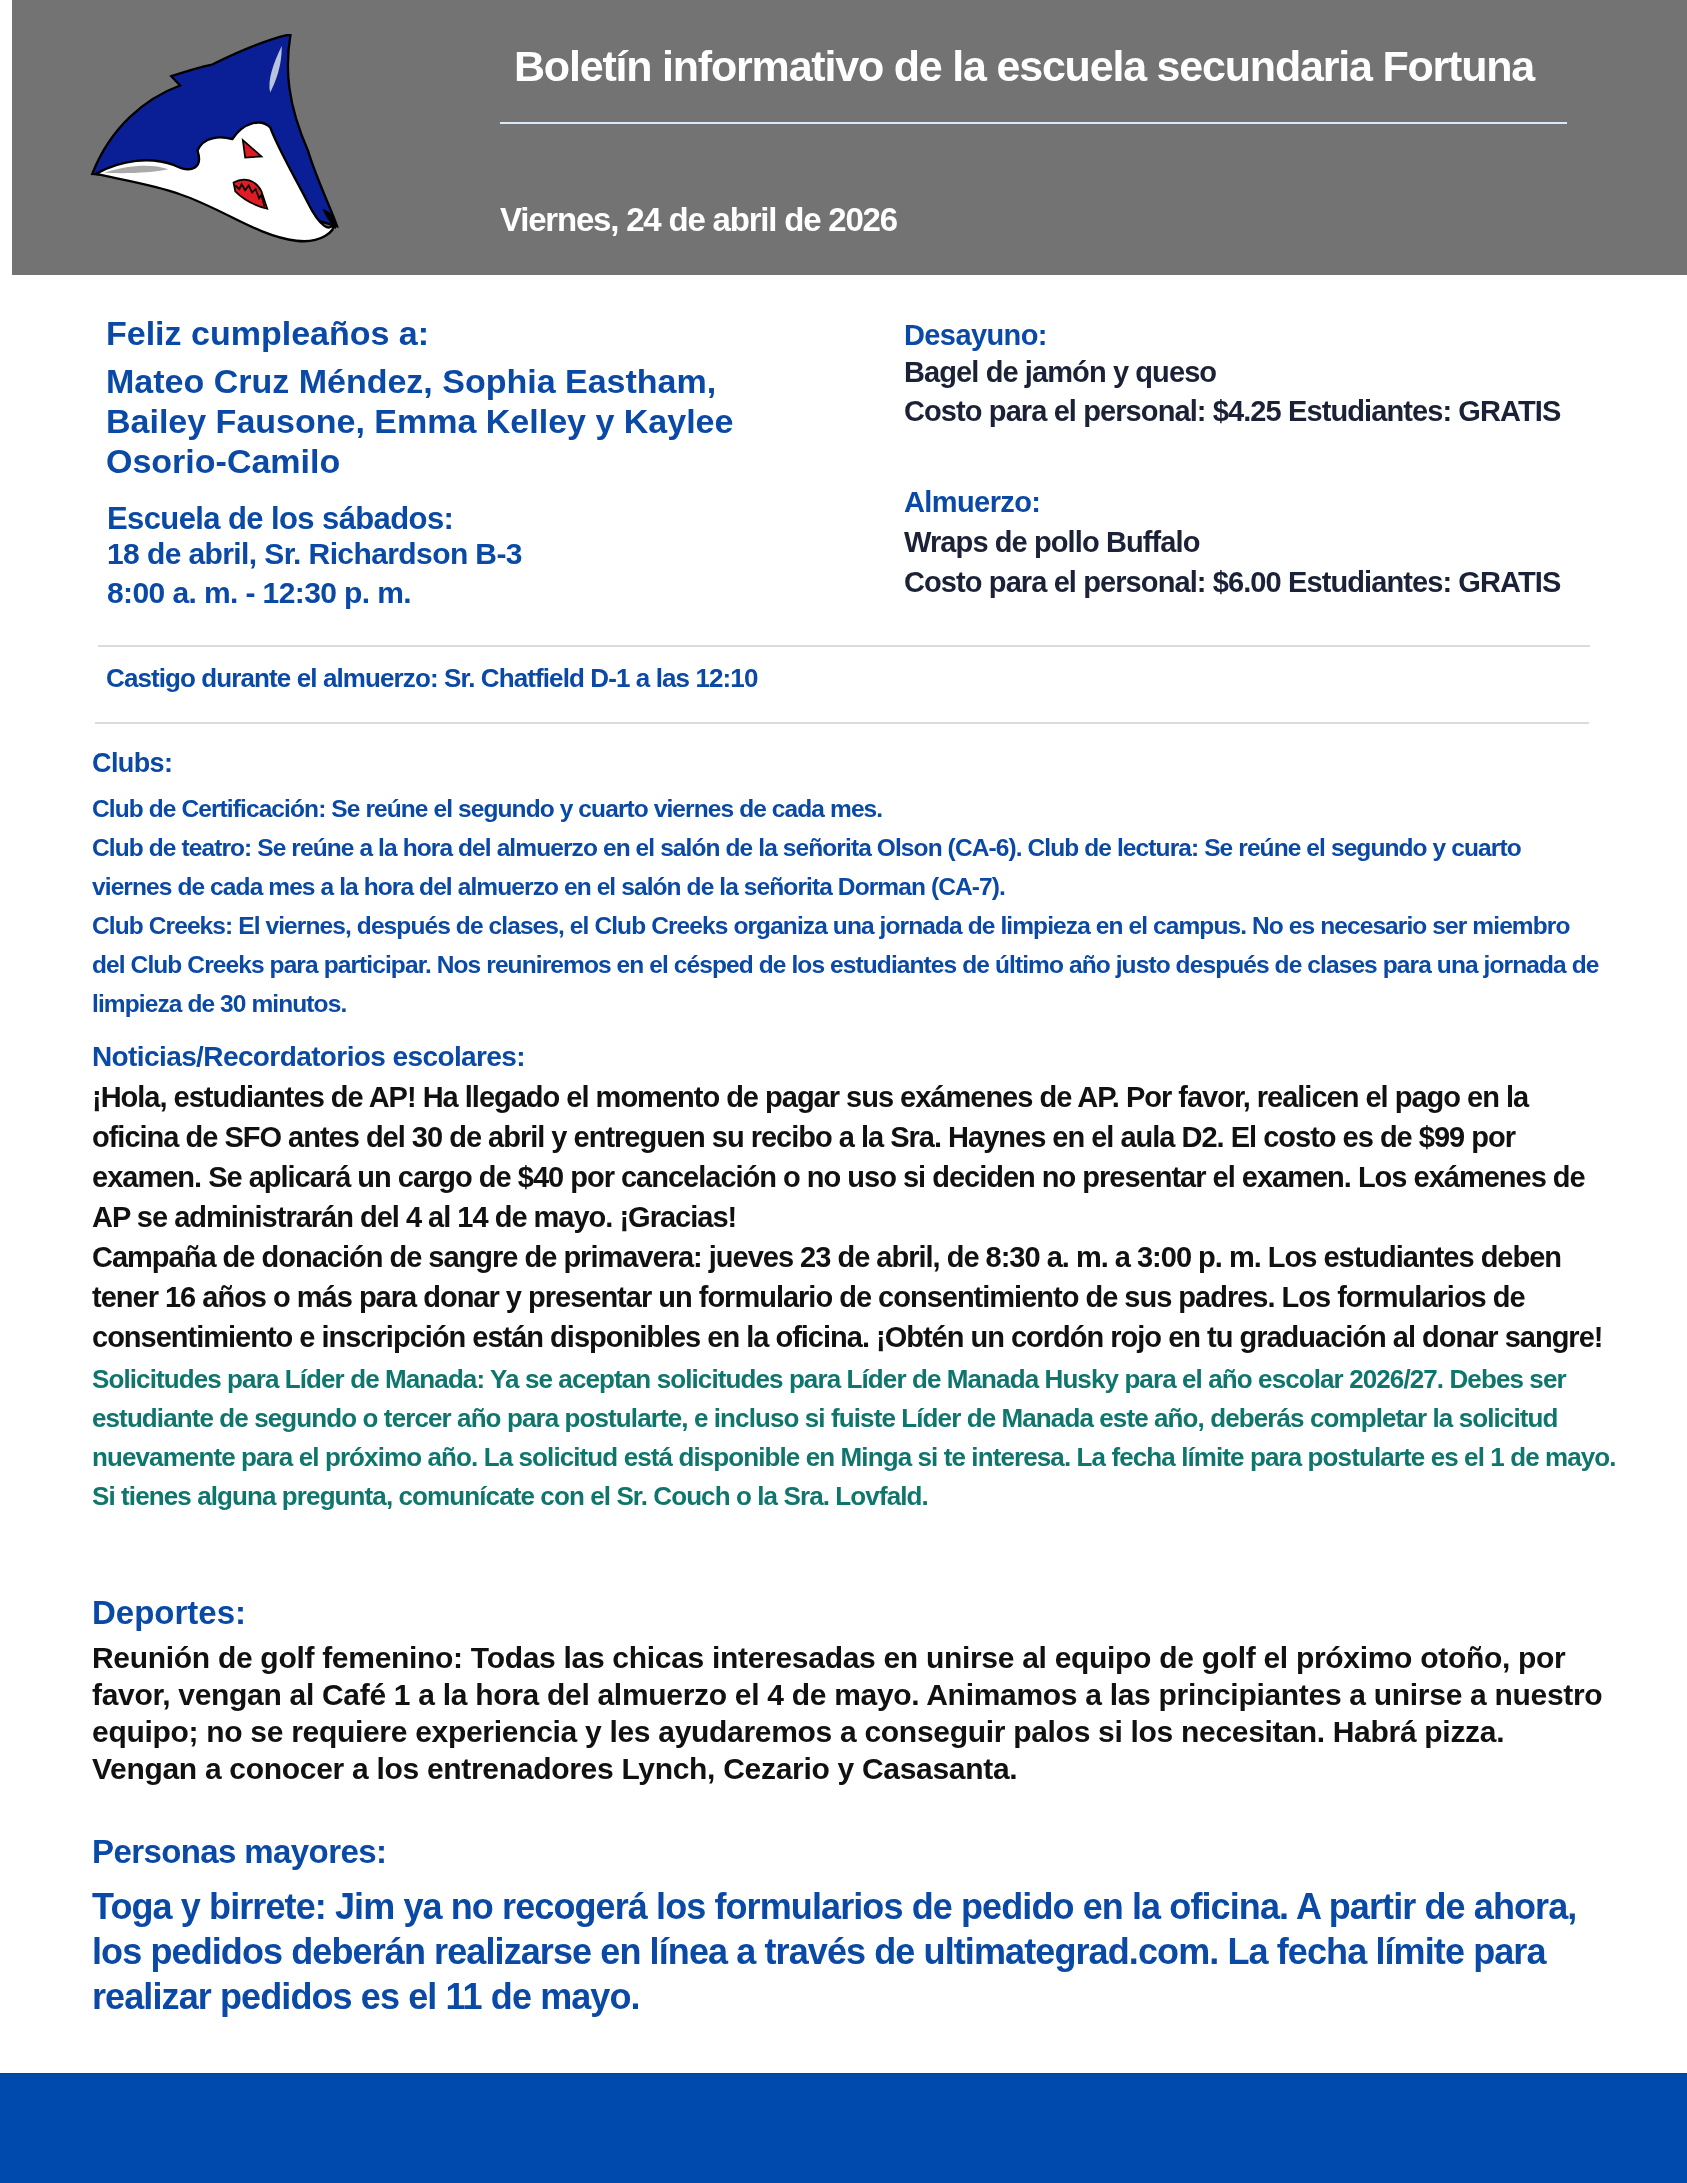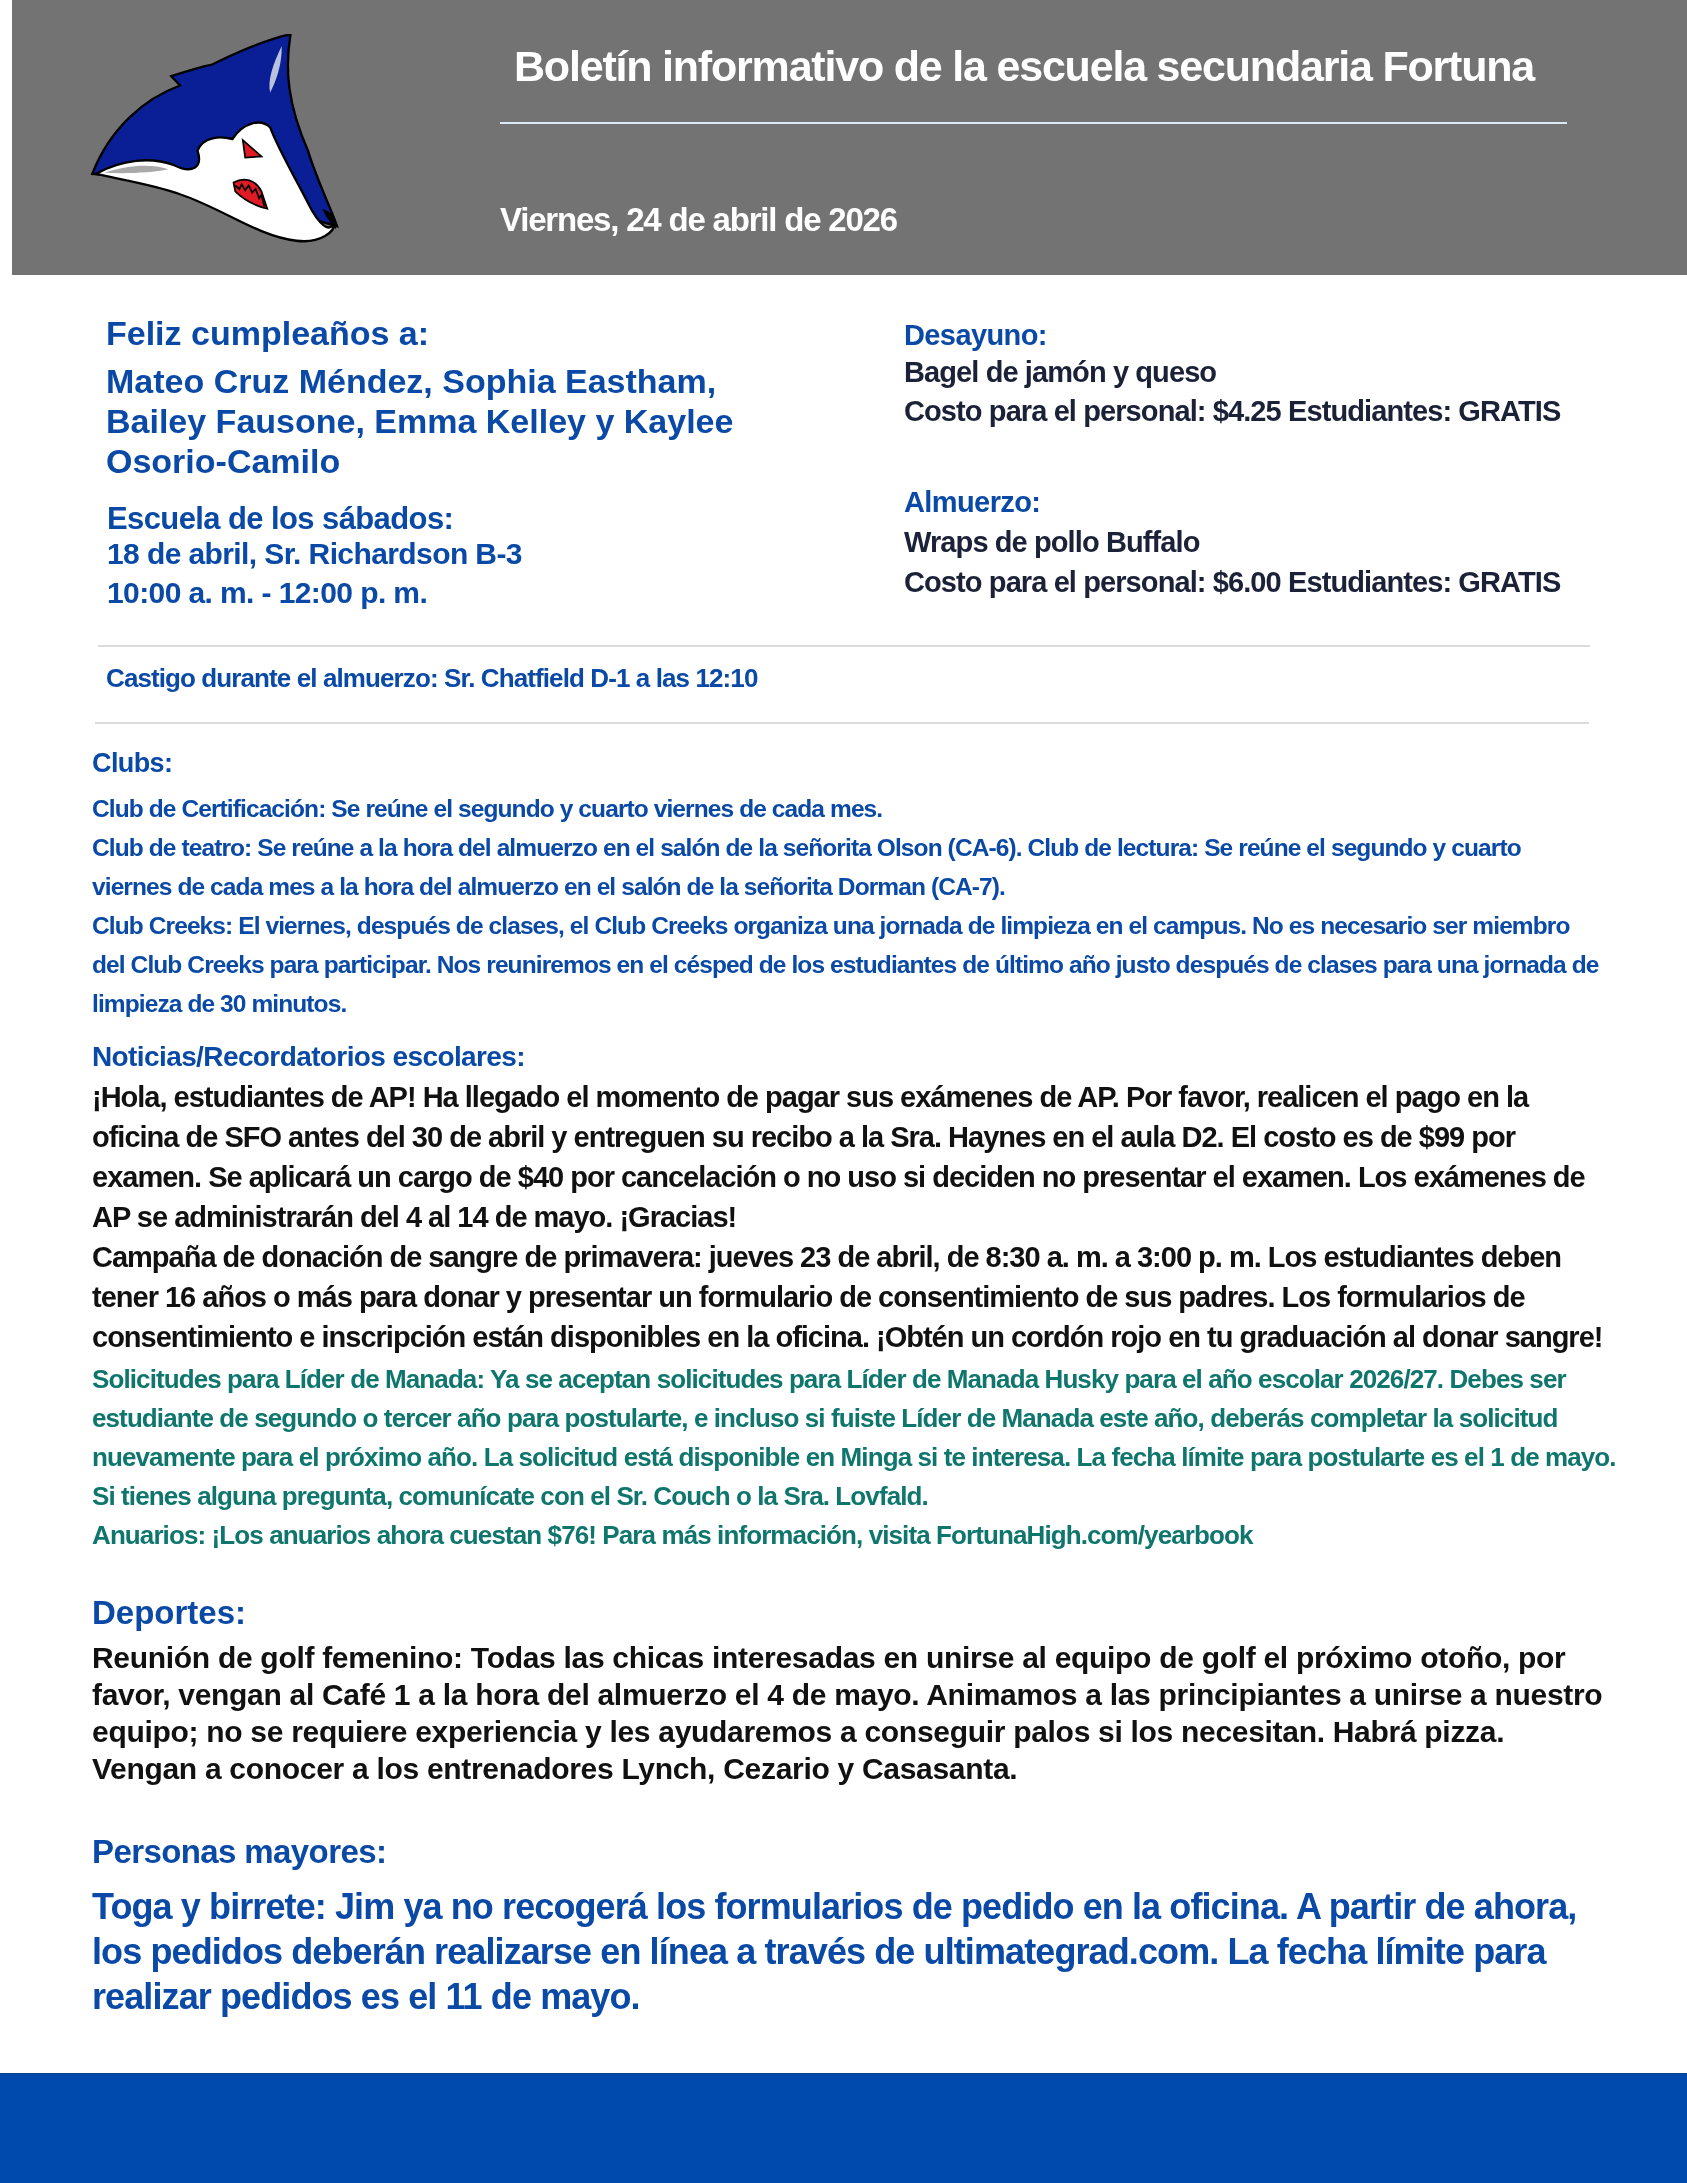--- a/index.html
+++ b/index.html
@@ -60,21 +60,21 @@
   <div class="title">Boletín informativo de la escuela secundaria Fortuna</div>
   <div class="title-rule"></div>
   <div class="date">Viernes, 24 de abril de 2026</div>
 </div>
 
 <div class="bday-head blue">Feliz cumpleaños a:</div>
 <div class="bday-names blue">Mateo Cruz Méndez, Sophia Eastham, Bailey Fausone, Emma Kelley y Kaylee Osorio-Camilo</div>
 
 <div class="sat-head blue">Escuela de los sábados:</div>
 <div class="sat-line blue" style="top:537px">18 de abril, Sr. Richardson B-3</div>
-<div class="sat-line blue" style="top:576px">10:00 a. m. - 12:00 p. m.</div>
+<div class="sat-line blue" style="top:576px">8:00 a. m. - 12:30 p. m.</div>
 
 <div class="meal-head blue" style="top:319px">Desayuno:</div>
 <div class="meal-line navy" style="top:356px">Bagel de jamón y queso</div>
 <div class="meal-line navy" style="top:395px">Costo para el personal: $4.25 Estudiantes: GRATIS</div>
 
 <div class="meal-head blue" style="top:486px">Almuerzo:</div>
 <div class="meal-line navy" style="top:526px">Wraps de pollo Buffalo</div>
 <div class="meal-line navy" style="top:566px">Costo para el personal: $6.00 Estudiantes: GRATIS</div>
 
 <div class="rule" style="top:645px"></div>
@@ -88,21 +88,20 @@
   <p>Club Creeks: El viernes, después de clases, el Club Creeks organiza una jornada de limpieza en el campus. No es necesario ser miembro del Club Creeks para participar. Nos reuniremos en el césped de los estudiantes de último año justo después de clases para una jornada de limpieza de 30 minutos.</p>
 </div>
 
 <div class="sec-head blue" style="top:1041px;font-size:28px">Noticias/Recordatorios escolares:</div>
 <div class="news-body">
   <p>¡Hola, estudiantes de AP! Ha llegado el momento de pagar sus exámenes de AP. Por favor, realicen el pago en la oficina de SFO antes del 30 de abril y entreguen su recibo a la Sra. Haynes en el aula D2. El costo es de $99 por examen. Se aplicará un cargo de $40 por cancelación o no uso si deciden no presentar el examen. Los exámenes de AP se administrarán del 4 al 14 de mayo. ¡Gracias!</p>
   <p>Campaña de donación de sangre de primavera: jueves 23 de abril, de 8:30 a. m. a 3:00 p. m. Los estudiantes deben tener 16 años o más para donar y presentar un formulario de consentimiento de sus padres. Los formularios de consentimiento e inscripción están disponibles en la oficina. ¡Obtén un cordón rojo en tu graduación al donar sangre!</p>
 </div>
 <div class="news-small">
   <p>Solicitudes para Líder de Manada: Ya se aceptan solicitudes para Líder de Manada Husky para el año escolar 2026/27. Debes ser estudiante de segundo o tercer año para postularte, e incluso si fuiste Líder de Manada este año, deberás completar la solicitud nuevamente para el próximo año. La solicitud está disponible en Minga si te interesa. La fecha límite para postularte es el 1 de mayo. Si tienes alguna pregunta, comunícate con el Sr. Couch o la Sra. Lovfald.</p>
-  <p>Anuarios: ¡Los anuarios ahora cuestan $76! Para más información, visita FortunaHigh.com/yearbook</p>
 </div>
 
 <div class="sec-head blue" style="top:1594px;font-size:33px;letter-spacing:0">Deportes:</div>
 <div class="sports-body">Reunión de golf femenino: Todas las chicas interesadas en unirse al equipo de golf el próximo otoño, por favor, vengan al Café 1 a la hora del almuerzo el 4 de mayo. Animamos a las principiantes a unirse a nuestro equipo; no se requiere experiencia y les ayudaremos a conseguir palos si los necesitan. Habrá pizza. Vengan a conocer a los entrenadores Lynch, Cezario y Casasanta.</div>
 
 <div class="sec-head blue" style="top:1833px;font-size:33px">Personas mayores:</div>
 <div class="seniors-body blue">Toga y birrete: Jim ya no recogerá los formularios de pedido en la oficina. A partir de ahora, los pedidos deberán realizarse en línea a través de ultimategrad.com. La fecha límite para realizar pedidos es el 11 de mayo.</div>
 
 <div class="footer"></div>
 

